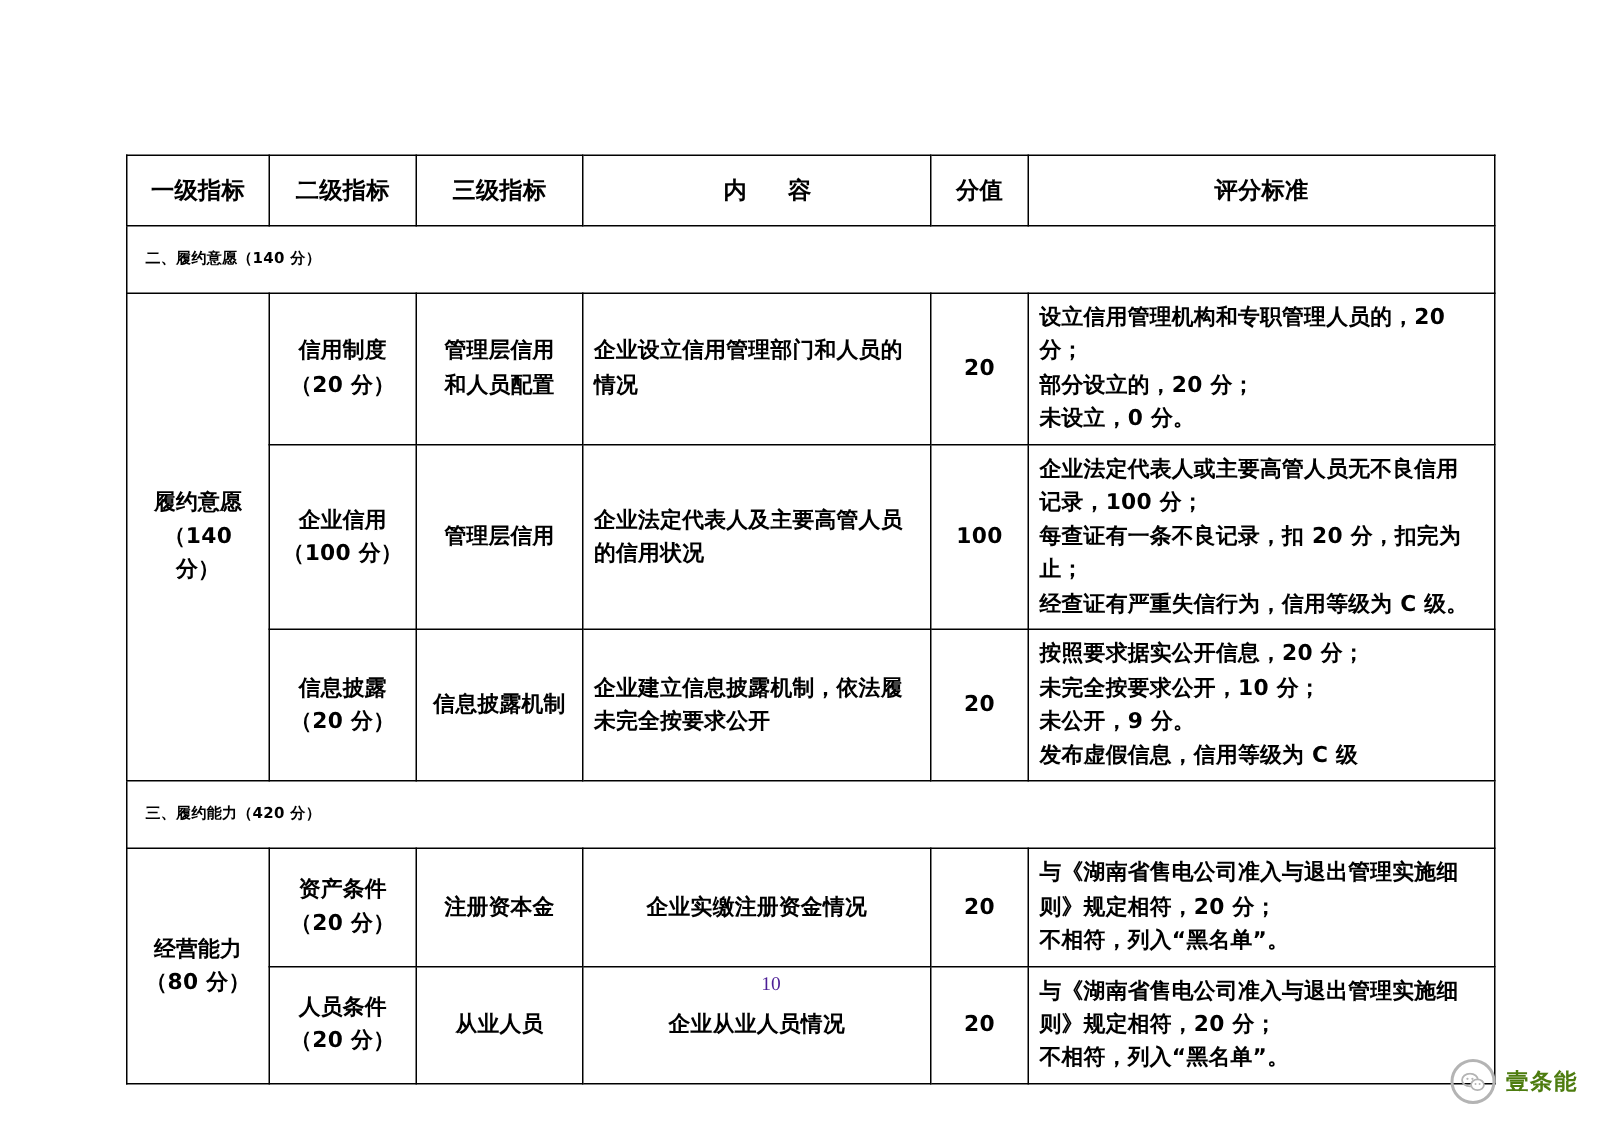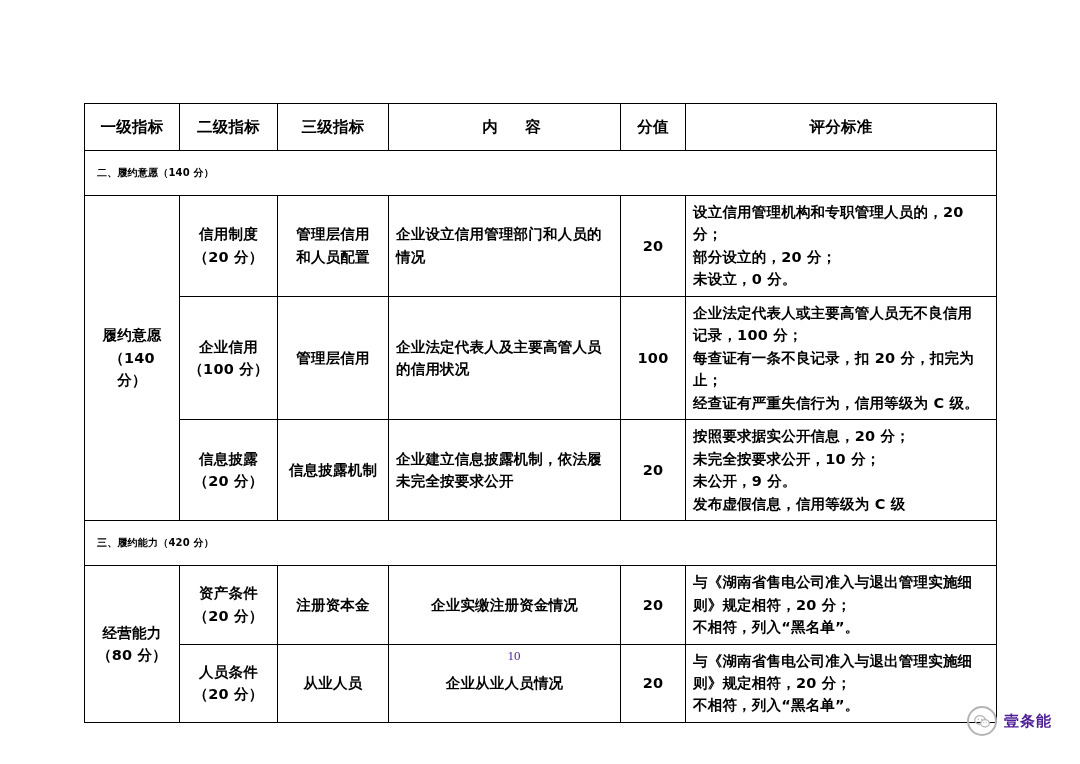--- a/index.html
+++ b/index.html
@@ -75,21 +75,21 @@
     color: #4c1d95;
   }
 
   .watermark {
     position: absolute;
     right: 28px;
     bottom: 28px;
     display: flex;
     align-items: center;
     gap: 7px;
-    color: #4c1d95;
+    color: #4d7c0f;
     font-size: 15px;
     font-weight: bold;
     letter-spacing: 1px;
   }
   .wm-circle {
     width: 26px;
     height: 26px;
     border-radius: 50%;
     border: 2px solid #b4b4b4;
     display: flex;

